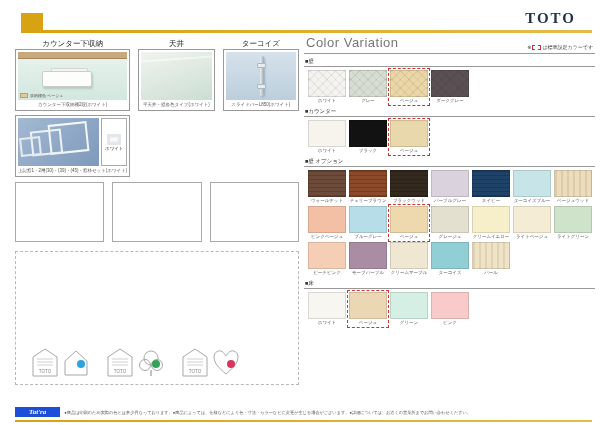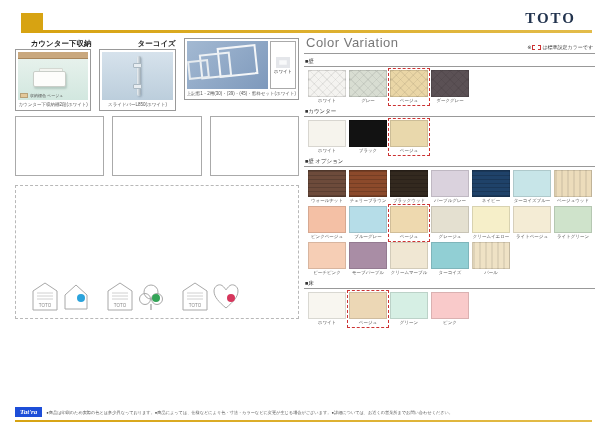--- a/index.html
+++ b/index.html
@@ -11,21 +11,21 @@
   .logo-square { position:absolute; left:21px; top:13px; width:22px; height:20px; background:#D7A312; }
   .gold-rule { position:absolute; left:43px; right:8px; top:30px; height:3px; background:linear-gradient(90deg,#D7A312,#E3BC4A); }
   .toto-logo { position:absolute; right:24px; top:10px; font-family:"Liberation Serif","DejaVu Serif",serif; font-weight:bold; font-size:15px; letter-spacing:2px; color:#22334E; }
 
   .content { display:flex; padding-left:15px; }
   .left-col { width:284px; }
   .right-col { width:291px; margin-left:5px; }
 
   
   .products { display:grid; grid-template-columns:repeat(3,1fr); column-gap:8px; row-gap:4px; }
-  .panel-title { height:11px; font-size:7.5px; font-weight:bold; color:#222; text-align:right; line-height:11px; }
+  .panel-title { height:11px; font-size:7.5px; font-weight:normal; color:#222; text-align:center; line-height:11px; }
   .panel-box { height:62px; border:1px solid #999; background:#fff; display:flex; flex-direction:column; padding:2px; }
   .scene { position:relative; flex:1; overflow:hidden; }
   .panel-caption { height:8px; font-size:4.5px; color:#555; text-align:center; line-height:9px; white-space:nowrap; overflow:hidden; }
 
   .scene-counter { background:linear-gradient(180deg,#EAF3EE 0%,#D2E7DF 100%); }
   .sc-top { position:absolute; top:0; left:0; right:0; height:7px; background:#C9A87E; border-bottom:1px solid #A8865C; }
   .sc-shelf { position:absolute; left:22%; top:40%; width:46%; height:16px; background:#FDFDFB; border:1px solid #C9CEC8; border-radius:2px; box-shadow:1px 2px 2px rgba(80,110,100,.25); }
   .sc-shelf2 { position:absolute; left:30%; top:34%; width:34%; height:7px; background:#F4F5F1; border:1px solid #D4D8D2; border-radius:1px; }
   .sc-legend { position:absolute; left:2px; bottom:2px; display:flex; align-items:center; gap:2px; }
   .sc-legend .chip { width:8px; height:5px; background:#E3C89A; border:1px solid #B7A178; }
@@ -78,21 +78,21 @@
   .sw-cell.hl { outline:1px dashed #CC3333; outline-offset:1px; }
   .swatch { height:27px; border:1px solid rgba(0,0,0,.12); }
   .sw-label { height:7px; font-size:4.5px; color:#555; text-align:center; line-height:8px; white-space:nowrap; overflow:hidden; }
   .pat-diagonal { background-image:repeating-linear-gradient(45deg,rgba(0,0,0,.06) 0 1px,transparent 1px 6px),repeating-linear-gradient(-45deg,rgba(0,0,0,.06) 0 1px,transparent 1px 6px); }
   .pat-wood { background-image:repeating-linear-gradient(0deg,rgba(0,0,0,.16) 0 1px,transparent 1px 4px); }
   .pat-stripes { background-image:repeating-linear-gradient(90deg,rgba(0,0,0,.07) 0 2px,transparent 2px 6px); }
 
   
   .ftr { position:absolute; left:15px; right:8px; bottom:3px; }
   .ftr-row { display:flex; align-items:center; gap:4px; height:11px; }
-  .ftr-badge { background:#1d4ed8; color:#fff; font-family:"Liberation Serif","DejaVu Serif",serif; font-style:italic; font-weight:bold; font-size:7px; padding:1px 5px; line-height:8px;text-align:center; }
+  .ftr-badge { background:#1d4ed8; color:#fff; font-family:"Liberation Serif","DejaVu Serif",serif; font-style:italic; font-weight:bold; font-size:7px; padding:1px 14px; line-height:8px;text-align:center; }
   .ftr-text { font-size:4.2px; color:#555; white-space:nowrap; overflow:hidden; flex:1; }
   .ftr-gold { height:2.5px; background:linear-gradient(90deg,#D7A312,#E3BC4A); margin-top:2px; }
 
   svg { display:block; }
 </style>
 </head>
 <body>
 
 <div class="page">
 
@@ -115,20 +115,29 @@
       <div class="sc-shelf"></div>
       <div class="sc-legend">
         <span class="chip"></span>
         <span class="txt">収納棚色 ベージュ</span>
       </div>
               </div>
       <div class="panel-caption">カウンター下収納棚2段(ホワイト)</div>
     </div>
           </div>
           <div>
+            <div class="panel-title">天井</div>
+    <div class="panel-box">
+      <div class="scene scene-ceiling">
+      <div class="sc-beam"></div>
+              </div>
+      <div class="panel-caption">平天井・壁各色タイプ(ホワイト)</div>
+    </div>
+          </div>
+          <div>
             <div class="panel-title">ターコイズ</div>
     <div class="panel-box">
       <div class="scene scene-slide">
       <div class="sc-bar-v"></div>
       <div class="sc-knob1"></div>
       <div class="sc-knob2"></div>
               </div>
       <div class="panel-caption">スライドバーL850(ホワイト)</div>
     </div>
           </div>

